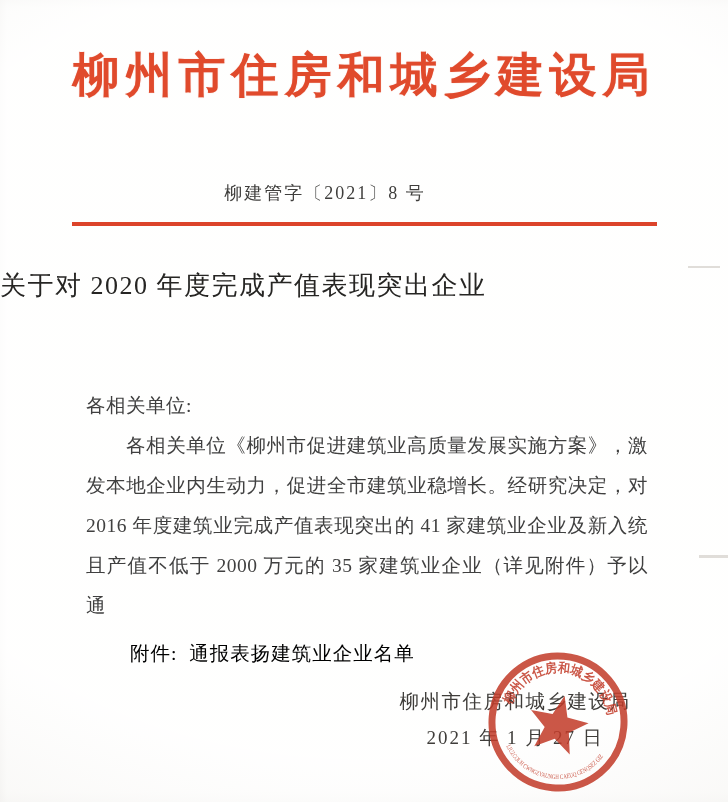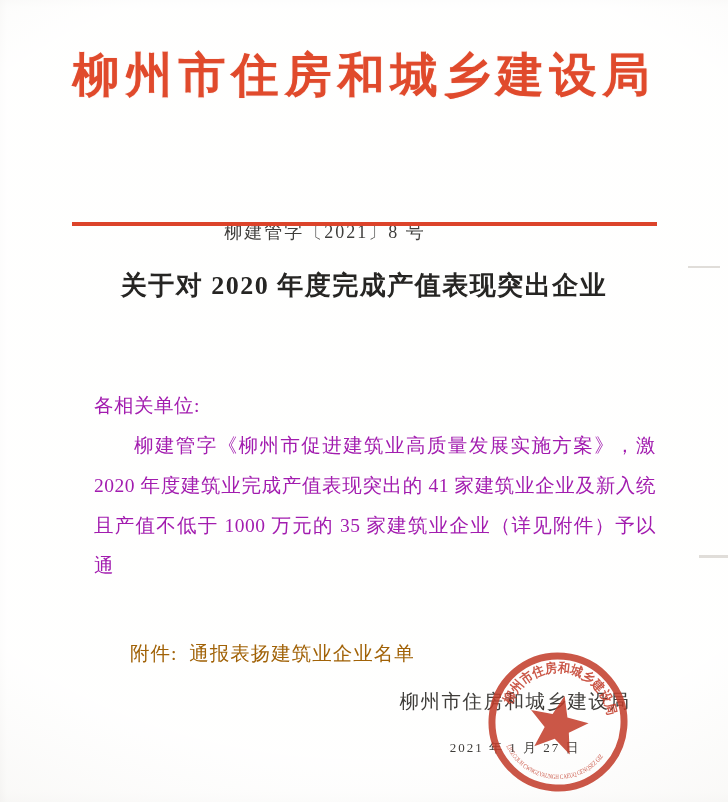--- a/index.html
+++ b/index.html
@@ -21,48 +21,48 @@
     position:absolute;top:44px;left:0;width:728px;
     text-align:center;
     font-size:47px;font-weight:700;
     letter-spacing:6px;
     color:#e04a2c;
     text-shadow:0 0 1px rgba(224,74,44,.45);
     white-space:nowrap;
   }
   .doc-number{
     position:absolute;top:181px;left:0;width:650px;
-    text-align:center;font-size:18px;color:#3f3e3c;letter-spacing:2px;margin-top:39px;
+    text-align:center;font-size:18px;color:#3f3e3c;letter-spacing:2px;
   }
   .red-rule{
     position:absolute;top:222px;left:72px;width:585px;height:4px;
     background:#dc432a;
   }
   .doc-title{
     position:absolute;top:264px;left:0;width:728px;
-    text-align:center;color:#262523;font-weight:700;
+    text-align:left;color:#262523;font-weight:400;
     font-size:26px;line-height:43px;letter-spacing:1.5px;
   }
   .body-block{
-    position:absolute;top:386px;left:94px;width:562px;
-    color:#a21caf;font-size:19.5px;letter-spacing:.5px;
+    position:absolute;top:386px;left:86px;width:562px;
+    color:#404040;font-size:19.5px;letter-spacing:.5px;
   }
   .body-line{height:40px;line-height:40px;white-space:nowrap;}
   .body-line.justify{white-space:normal;text-align:justify;text-align-last:justify;}
   .body-line.indent{text-indent:2.05em;}
   .attachment-line{
     position:absolute;top:640px;left:130px;
-    color:#a16207;font-size:19.5px;letter-spacing:1px;white-space:pre;
+    color:#000000;font-size:19.5px;letter-spacing:1px;white-space:pre;
   }
   .signature-block{
     position:absolute;top:688px;left:372px;width:286px;
     text-align:center;color:#3f3d3a;z-index:1;
   }
   .agency-signature{font-size:19.5px;letter-spacing:1.5px;white-space:nowrap;}
-  .date-line{margin-top:24px;font-size:13px;letter-spacing:2px;white-space:nowrap;}
+  .date-line{margin-top:10px;font-size:19px;letter-spacing:2px;white-space:nowrap;}
   .official-seal{
     position:absolute;left:478px;top:642px;width:160px;height:160px;
     z-index:5;opacity:.85;transform:rotate(5deg);pointer-events:none;
   }
   .seal-text{fill:#c23a28;font-family:"Liberation Serif","DejaVu Serif",serif;}
   .artifact{position:absolute;background:#d8d5cf;opacity:.8;}
   .artifact.a1{left:688px;top:266px;width:32px;height:2px;}
   .artifact.a2{left:699px;top:555px;width:29px;height:3px;}
 </style>
 </head>
@@ -75,23 +75,24 @@
 <div class="doc-number">柳建管字〔2021〕8 号</div>
 
 <div class="red-rule"></div>
 
 <div class="doc-title">
   <div>关于对 2020 年度完成产值表现突出企业</div>
 </div>
 
 <div class="body-block">
   <div class="body-line">各相关单位:</div>
-  <div class="body-line justify indent">柳建管字《柳州市促进建筑业高质量发展实施方案》，激</div>
-  <div class="body-line justify">2020 年度建筑业完成产值表现突出的 41 家建筑业企业及新入统</div>
-  <div class="body-line justify">且产值不低于 1000 万元的 35 家建筑业企业（详见附件）予以通</div>
+  <div class="body-line justify indent">各相关单位《柳州市促进建筑业高质量发展实施方案》，激</div>
+  <div class="body-line justify">发本地企业内生动力，促进全市建筑业稳增长。经研究决定，对</div>
+  <div class="body-line justify">2016 年度建筑业完成产值表现突出的 41 家建筑业企业及新入统</div>
+  <div class="body-line justify">且产值不低于 2000 万元的 35 家建筑业企业（详见附件）予以通</div>
 </div>
 
 <div class="attachment-line">附件:  通报表扬建筑业企业名单</div>
 
 <div class="signature-block">
   <div class="agency-signature">柳州市住房和城乡建设局</div>
   <div class="date-line">2021 年 1 月 27 日</div>
 </div>
 
 <svg class="official-seal" viewBox="0 0 160 160" xmlns="http://www.w3.org/2000/svg">

